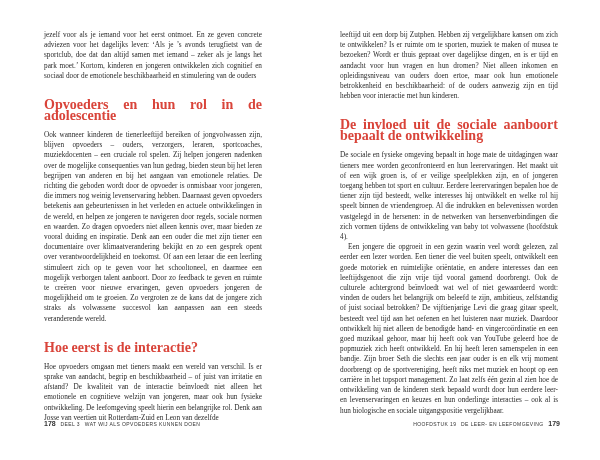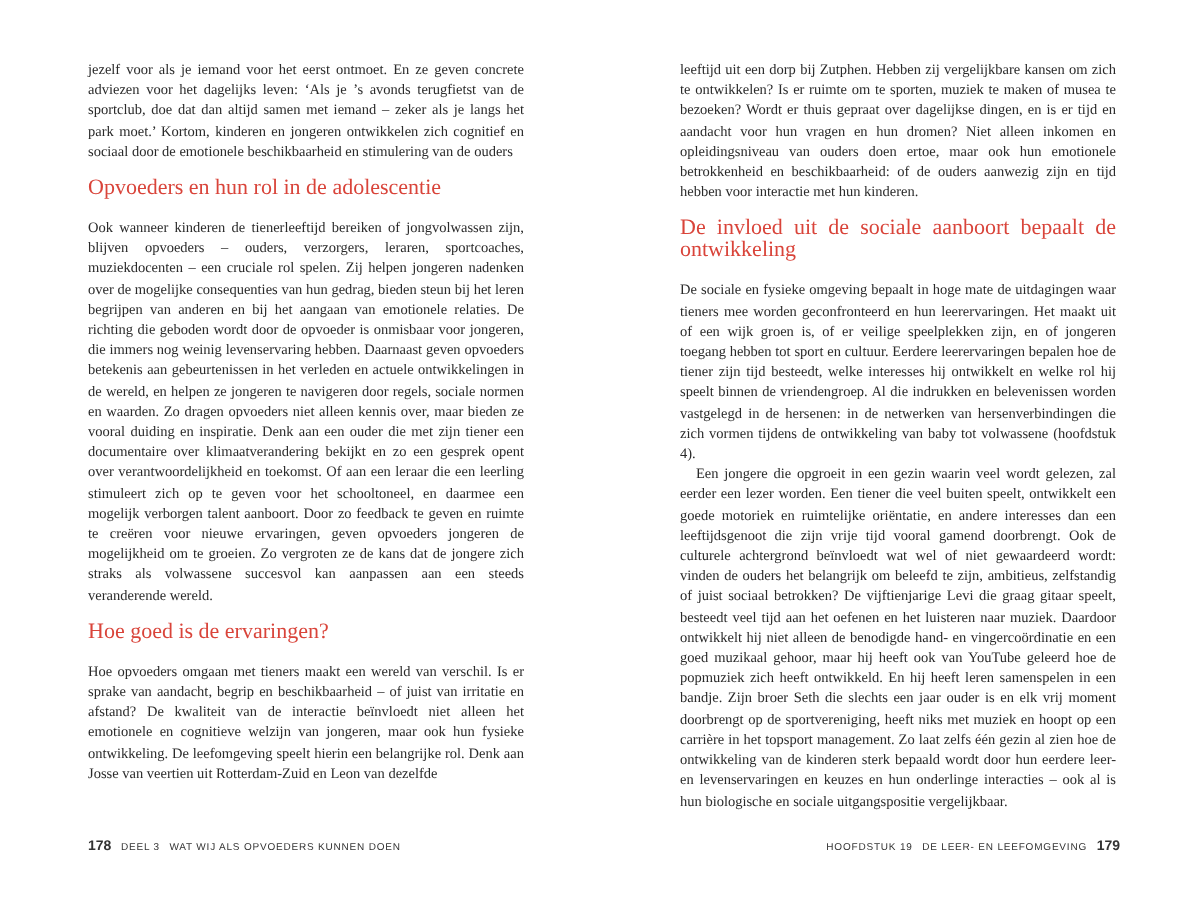--- a/index.html
+++ b/index.html
@@ -17,43 +17,43 @@
   .col {
     position: absolute; top: 30px; width: 218px;
     font-size: 7.25px; line-height: 10.2px;
     text-align: justify; hyphens: manual;
   }
   .page-left .col { left: 44px; }
   .page-right .col { left: 40px; }
   .col p { margin: 0; }
   .col p.indent { text-indent: 8px; }
   .col h2 {
-    font-size: 11px; font-weight: normal; color: #d9443a;
-    margin: 8px 0 9px 0; line-height: 11px;
+    font-size: 14px; font-weight: bold; color: #d9443a;
+    margin: 18px 0 9px 0; line-height: 11px;
   }
   .footer {
     position: absolute; top: 420px; font-size: 5px; letter-spacing: 0.4px;
     font-family: "Liberation Sans", "DejaVu Sans", sans-serif;
     text-transform: uppercase; color: #333;
     white-space: nowrap;
   }
   .page-left .footer { left: 44px; }
   .page-right .footer { right: 40px; text-align: right; }
   .footer .pnum { font-size: 7px; font-weight: bold; letter-spacing: 0; }
   .footer .part { margin: 0 3px; }
 </style>
 </head>
 <body>
 
 <div class="page page-left">
   <div class="col">
     <p>jezelf voor als je iemand voor het eerst ontmoet. En ze geven concrete adviezen voor het dagelijks leven: ‘Als je ’s avonds terugfietst van de sportclub, doe dat dan altijd samen met iemand – zeker als je langs het park moet.’ Kortom, kinderen en jongeren ontwikkelen zich cognitief en sociaal door de emotionele beschikbaarheid en stimulering van de ouders</p>
     <h2>Opvoeders en hun rol in de adolescentie</h2>
     <p>Ook wanneer kinderen de tienerleeftijd bereiken of jongvolwassen zijn, blijven opvoeders – ouders, verzorgers, leraren, sportcoaches, muziekdocenten – een cruciale rol spelen. Zij helpen jongeren nadenken over de mogelijke consequenties van hun gedrag, bieden steun bij het leren begrijpen van anderen en bij het aangaan van emotionele relaties. De richting die geboden wordt door de opvoeder is onmisbaar voor jongeren, die immers nog weinig levenservaring hebben. Daarnaast geven opvoeders betekenis aan gebeurtenissen in het verleden en actuele ontwikkelingen in de wereld, en helpen ze jongeren te navigeren door regels, sociale normen en waarden. Zo dragen opvoeders niet alleen kennis over, maar bieden ze vooral duiding en inspiratie. Denk aan een ouder die met zijn tiener een documentaire over klimaatverandering bekijkt en zo een gesprek opent over verantwoordelijkheid en toekomst. Of aan een leraar die een leerling stimuleert zich op te geven voor het schooltoneel, en daarmee een mogelijk verborgen talent aanboort. Door zo feedback te geven en ruimte te creëren voor nieuwe ervaringen, geven opvoeders jongeren de mogelijkheid om te groeien. Zo vergroten ze de kans dat de jongere zich straks als volwassene succesvol kan aanpassen aan een steeds veranderende wereld.</p>
-    <h2>Hoe goed is de ervaringen?</h2>
+    <h2>Hoe eerst is de interactie?</h2>
     <p>Hoe opvoeders omgaan met tieners maakt een wereld van verschil. Is er sprake van aandacht, begrip en beschikbaarheid – of juist van irritatie en afstand? De kwaliteit van de interactie beïnvloedt niet alleen het emotionele en cognitieve welzijn van jongeren, maar ook hun fysieke ontwikkeling. De leefomgeving speelt hierin een belangrijke rol. Denk aan Josse van veertien uit Rotterdam-Zuid en Leon van dezelfde</p>
   </div>
   <div class="footer">
     <span class="pnum">178</span>
     <span class="part">deel 3</span>
     <span>wat wij als opvoeders kunnen doen</span>
   </div>
 </div>
 
 <div class="page page-right">

